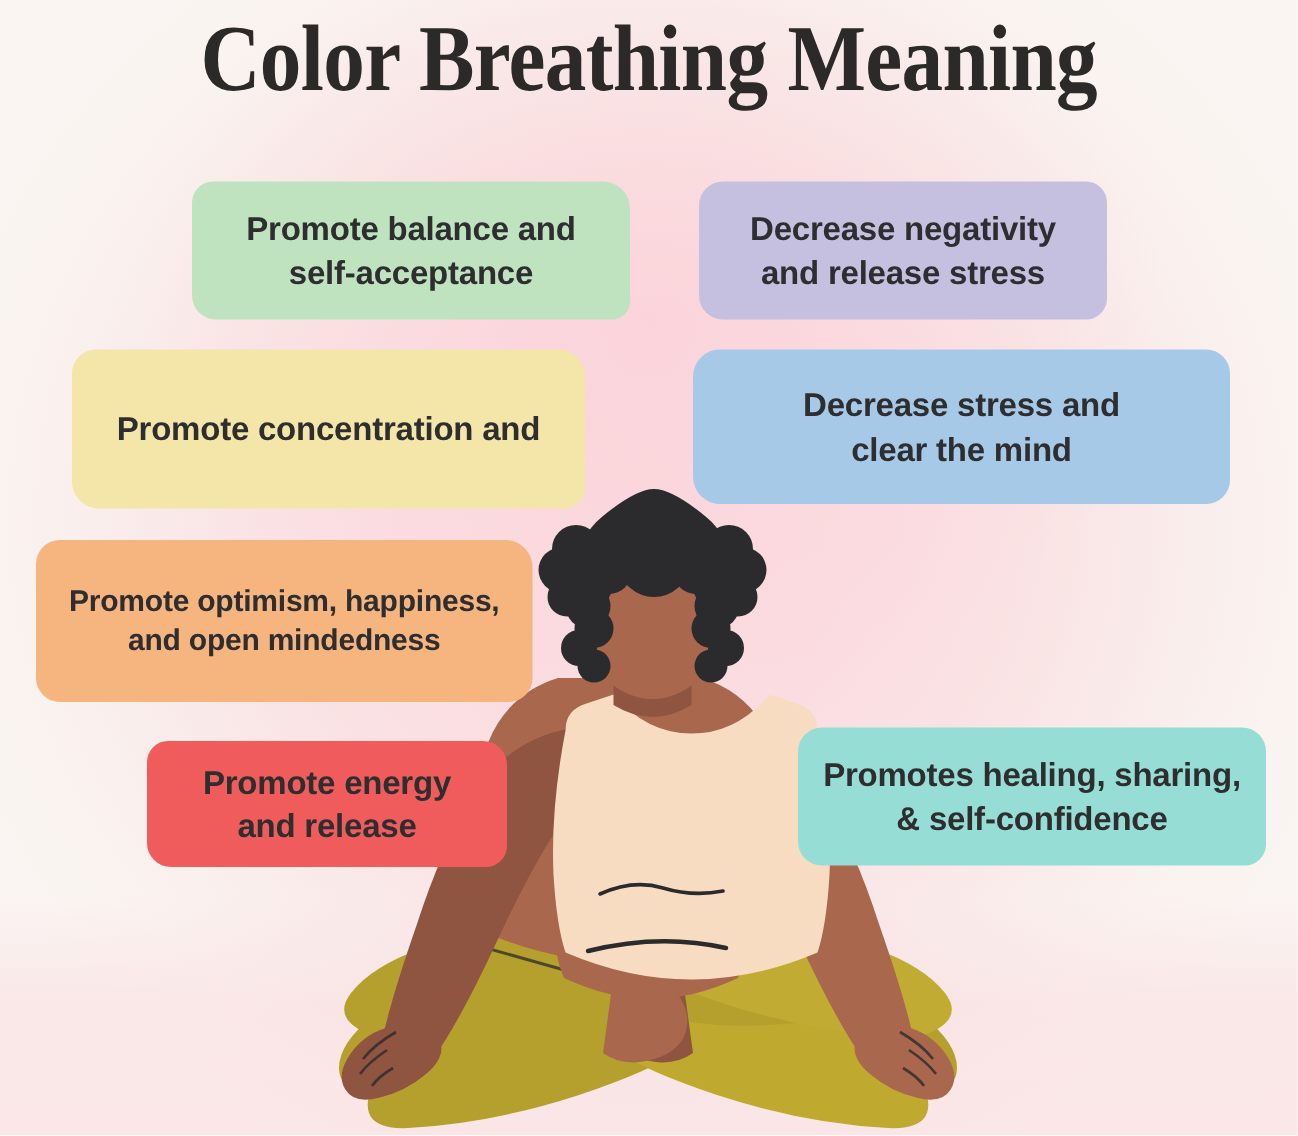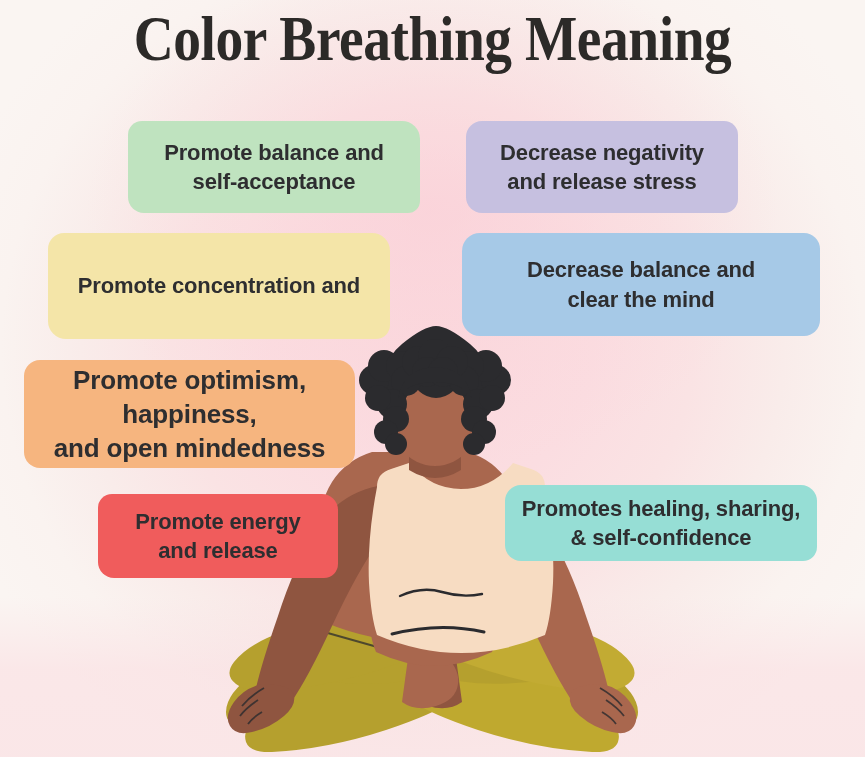--- a/index.html
+++ b/index.html
@@ -139,21 +139,21 @@
   }
   #box-blue::after {
     right: -6px; top: 10px; width: 18px; height: 72px; border-radius: 12px;
   }
 
   
   #box-orange {
     left: 24px; top: 360px; width: 331px; height: 108px;
     background: #f6b57f;
     border-radius: 16px 18px 16px 16px;
-    font-size: 26px;
+    font-size: 20px;
   }
   #box-orange::before {
     left: -7px; top: 16px; width: 22px; height: 78px; border-radius: 12px;
   }
 
   
   #box-pink {
     left: 510px; top: 355px; width: 330px; height: 110px;
     background: #f7bfc6;
     border-radius: 16px 18px 16px 18px;
@@ -169,21 +169,21 @@
     background: #f05c5c;
     border-radius: 14px 16px 14px 16px;
     font-size: 22px;
   }
   #box-red::before {
     left: -6px; top: 12px; width: 20px; height: 62px; border-radius: 11px;
   }
 
   
   #box-teal {
-    left: 505px; top: 485px; width: 312px; height: 76px;
+    left: 532px; top: 485px; width: 312px; height: 92px;
     background: #96ded5;
     border-radius: 16px 16px 14px 16px;
     font-size: 22px;
     justify-content: center;
   }
   #box-teal::before {
     left: -8px; top: 14px; width: 24px; height: 66px; border-radius: 12px;
   }
   #box-teal::after {
     right: -6px; top: 10px; width: 18px; height: 68px; border-radius: 12px;
@@ -312,21 +312,21 @@
   </div>
 
   <div class="box" id="box-yellow">
     <span class="txt">
       <span>Promote concentration and</span><br>
     </span>
   </div>
 
   <div class="box" id="box-blue">
     <span class="txt">
-      <span>Decrease balance and</span><br><span>clear the mind</span>
+      <span>Decrease stress and</span><br><span>clear the mind</span>
     </span>
   </div>
 
   <div class="box" id="box-orange">
     <span class="txt">
       <span>Promote optimism, happiness,</span><br><span>and open mindedness</span>
     </span>
   </div>
 
 

